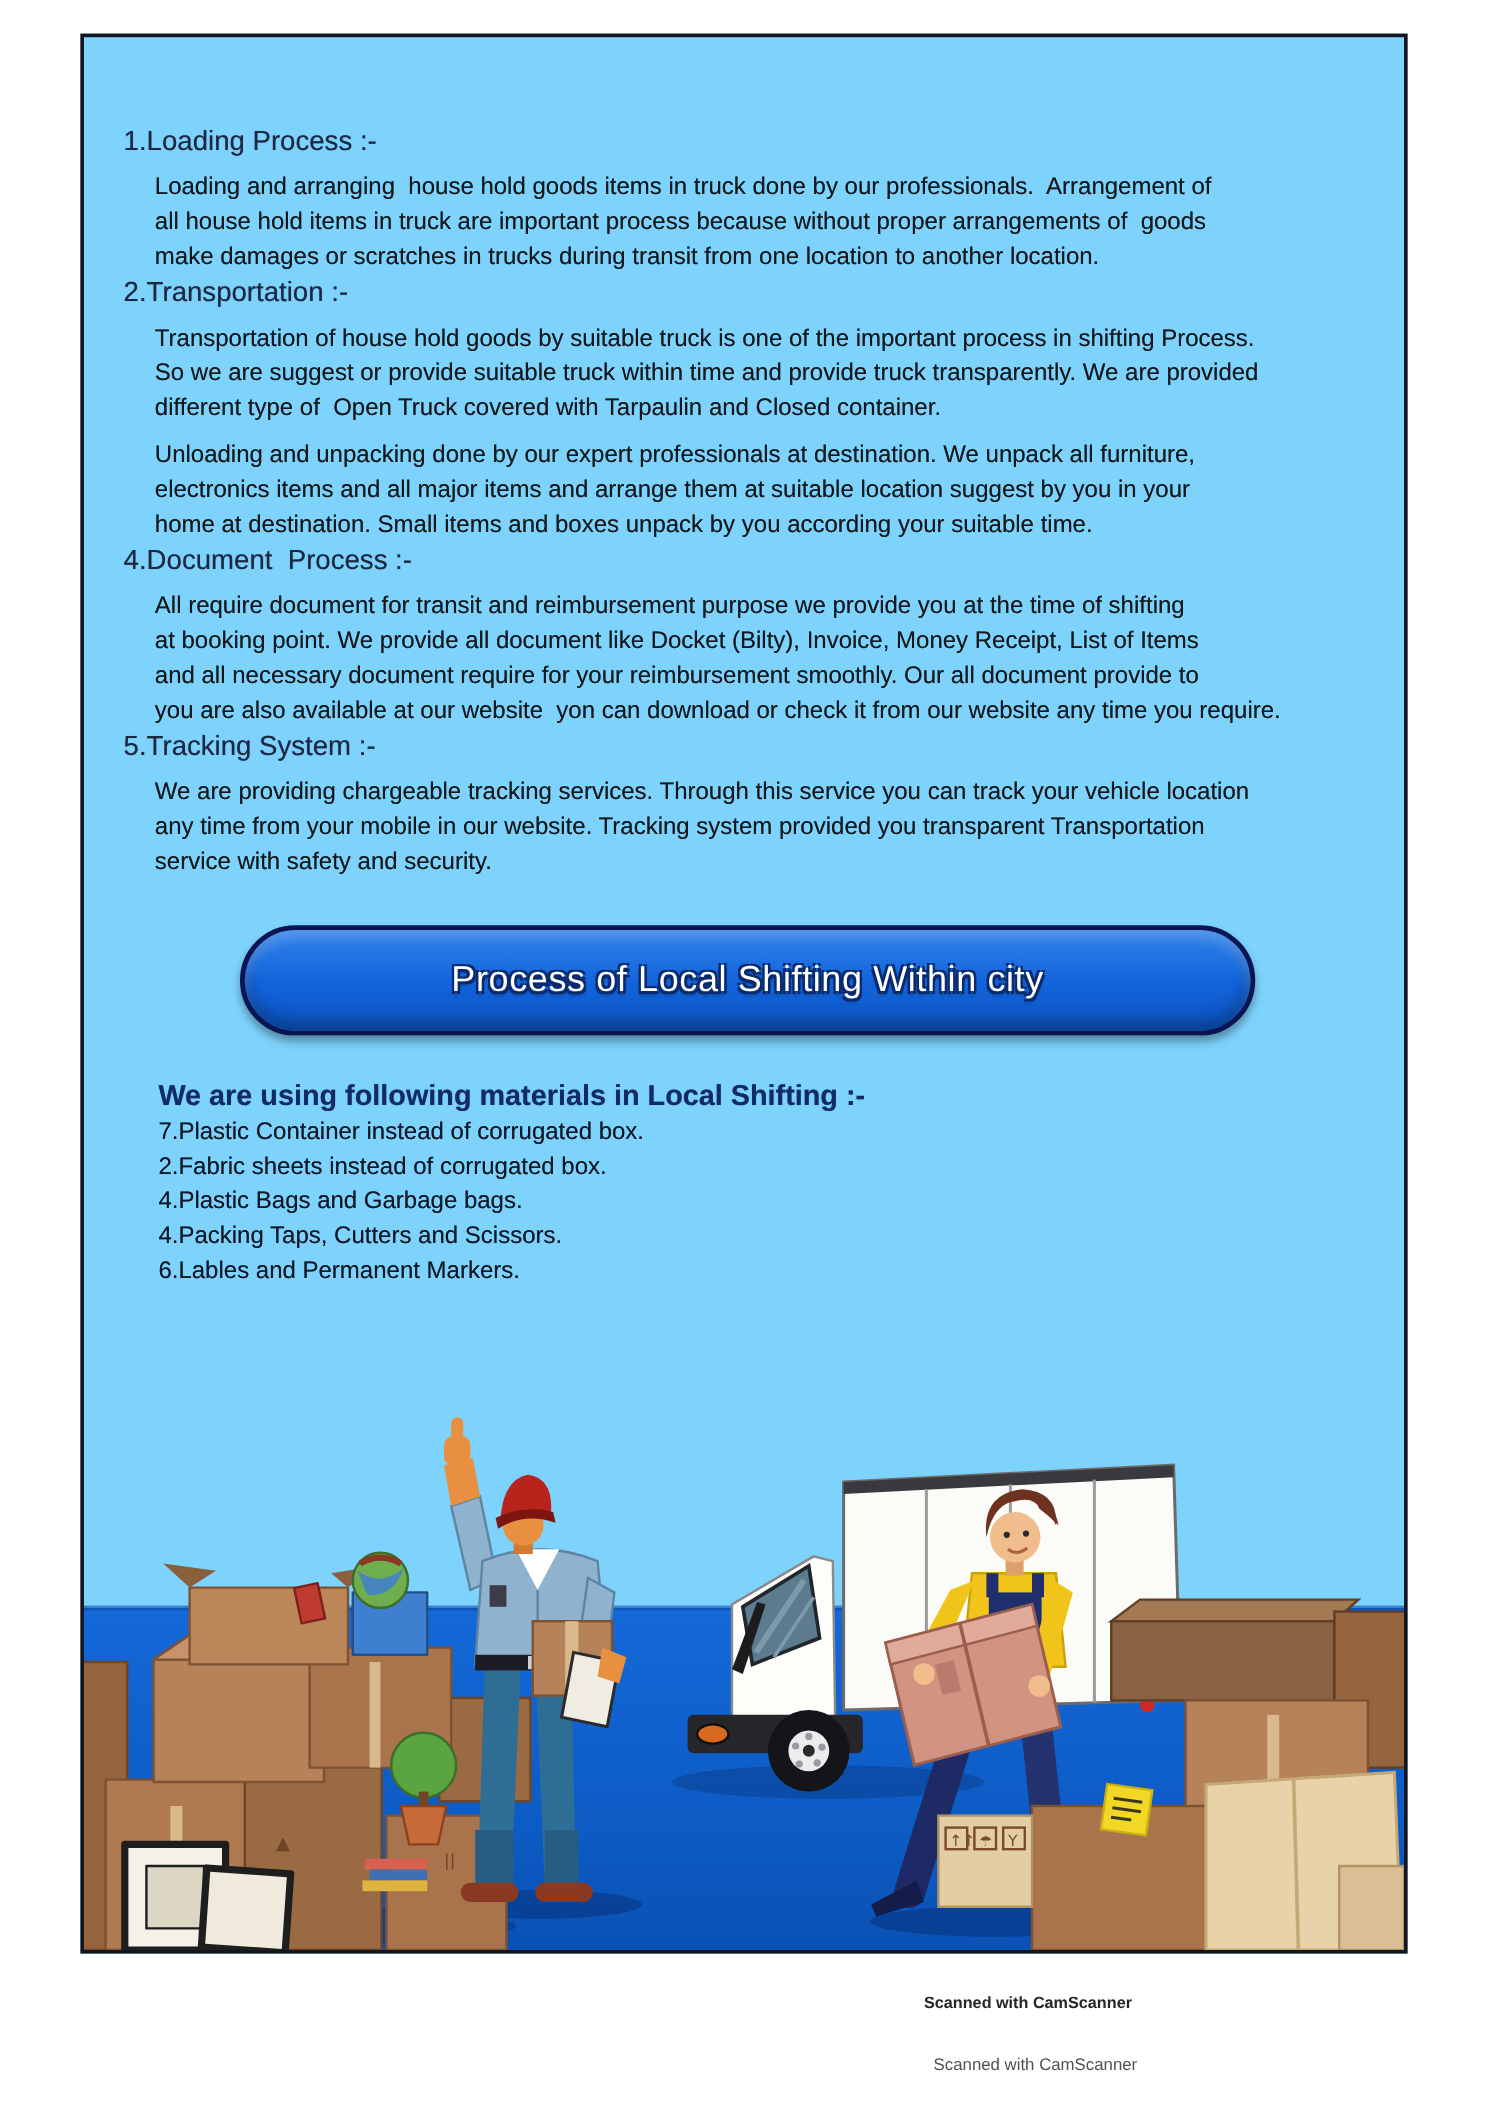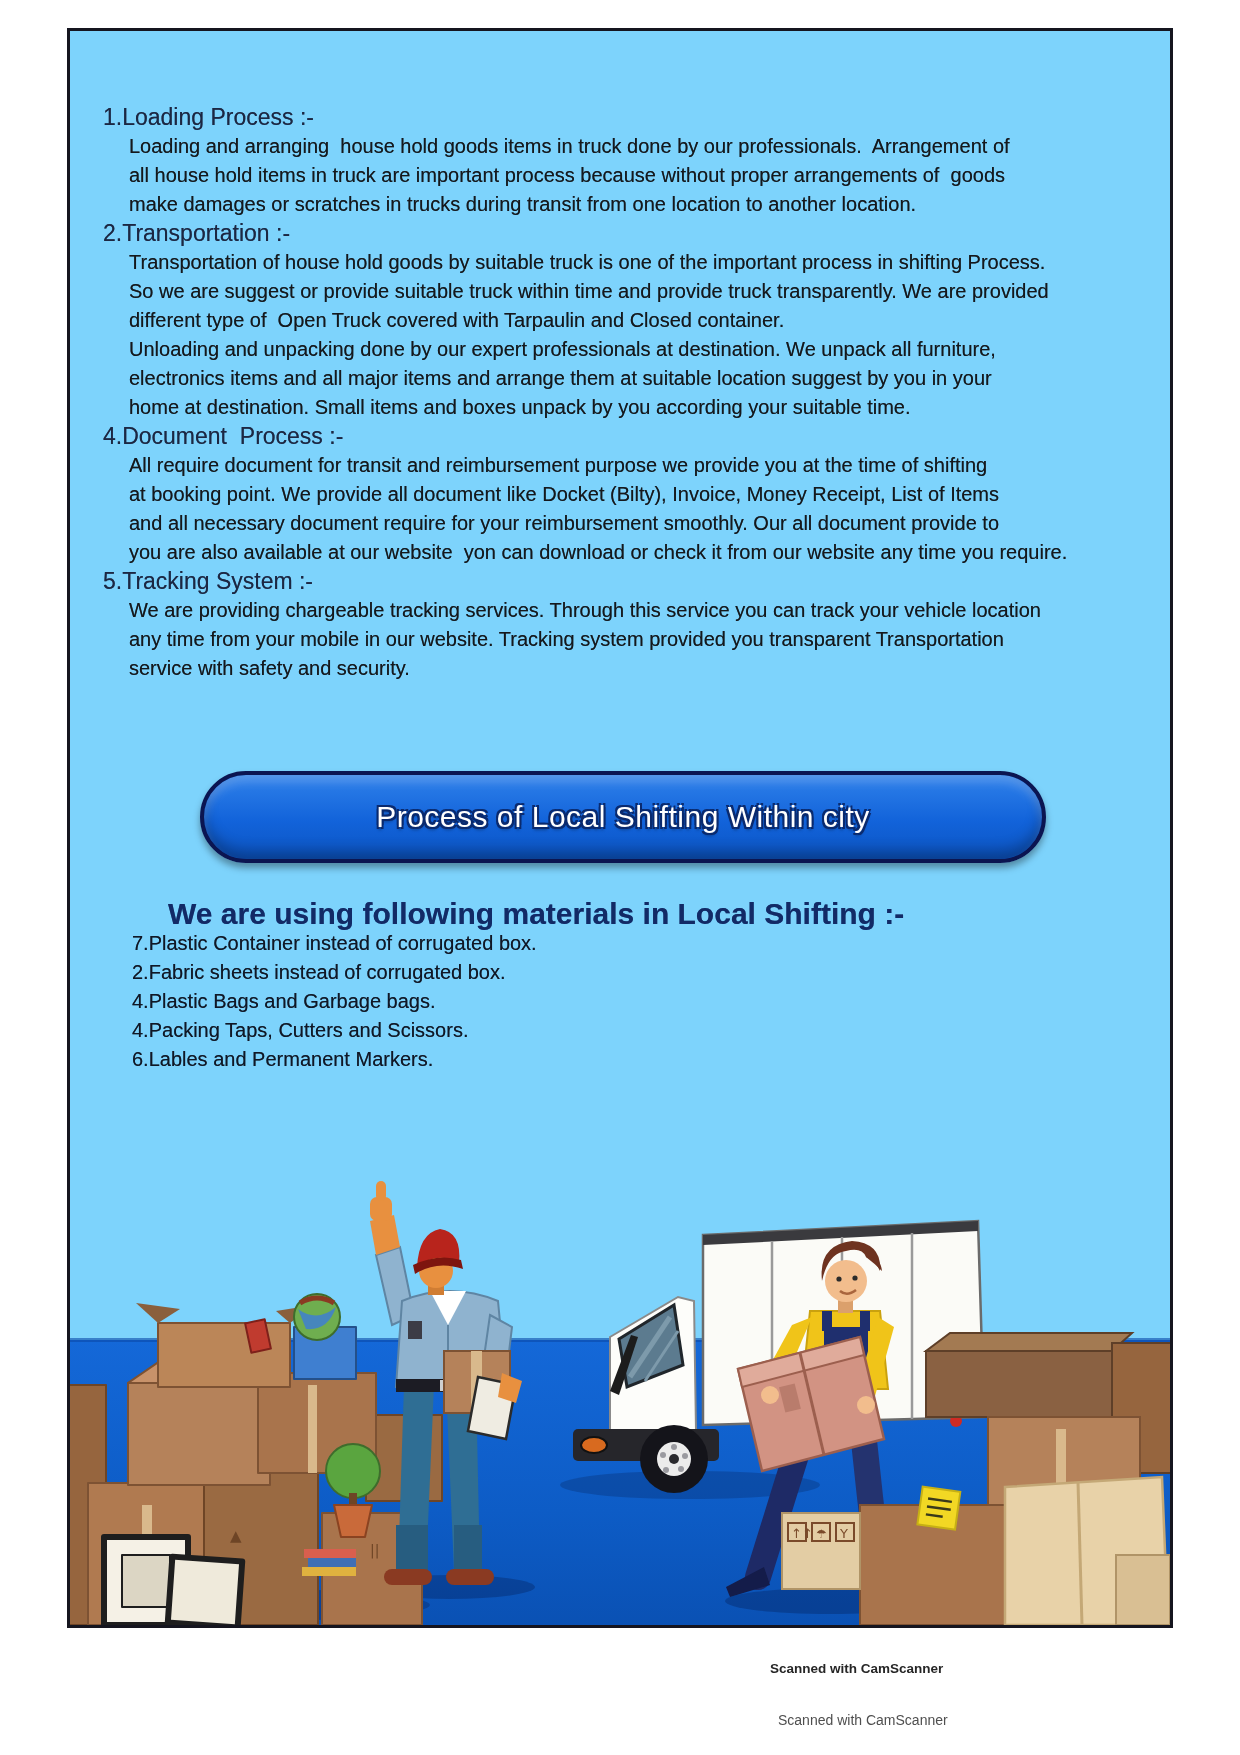--- a/index.html
+++ b/index.html
@@ -11,38 +11,37 @@
     position:absolute;left:67px;top:28px;width:1100px;height:1594px;
     background:#7dd3fc;border:3px solid #15151f;overflow:hidden;
   }
   .process-list{position:absolute;left:33px;top:72px;width:1050px;}
   .p-title{
     font-size:23px;line-height:29px;color:#1c2742;
     text-shadow:0 0 .6px rgba(20,30,60,.6);white-space:pre;
   }
   .p-body{
     font-size:20px;line-height:29px;color:#15181c;margin-left:26px;
-    text-shadow:0 0 .5px rgba(0,0,0,.55);white-space:pre;
+    text-shadow:0 0 .5px rgba(0,0,0,.55);white-space:pre;margin-top:10px;
   }
   .banner{
     position:absolute;left:130px;top:740px;width:846px;height:92px;
     border-radius:48px;border:4px solid #0b1551;box-sizing:border-box;
     background:linear-gradient(180deg,#2f81ea 0%,#1263da 55%,#0c55c4 100%);
     box-shadow:0 5px 7px rgba(0,0,0,.35), inset 0 7px 10px rgba(255,255,255,.20), inset 0 -8px 14px rgba(0,0,0,.28);
     display:flex;align-items:center;justify-content:center;
   }
   .banner-label{
     font-size:30px;font-weight:400;color:#ffffff;letter-spacing:.5px;
     text-shadow:-2px -2px 0 #0a2a6e,2px -2px 0 #0a2a6e,-2px 2px 0 #0a2a6e,2px 2px 0 #0a2a6e,0 3px 3px rgba(0,0,0,.35);
   }
   .materials{position:absolute;left:62px;top:868px;width:900px;}
   .materials-heading{
-    font-size:30px;font-weight:700;color:#122a66;line-height:30px;
+    font-size:24px;font-weight:700;color:#122a66;line-height:30px;
     text-shadow:0 0 .6px rgba(10,30,90,.55);
-    margin-left:36px;
   }
   .material-item{
     font-size:20px;color:#101726;line-height:29px;
     text-shadow:0 0 .5px rgba(0,0,0,.55);white-space:pre;
   }
   .illustration-wrap{position:absolute;left:0;bottom:0;width:1100px;height:540px;}
   .footer-note-1{
     position:absolute;left:770px;top:1661px;font-size:13.5px;font-weight:600;color:#262626;
   }
   .footer-note-2{

